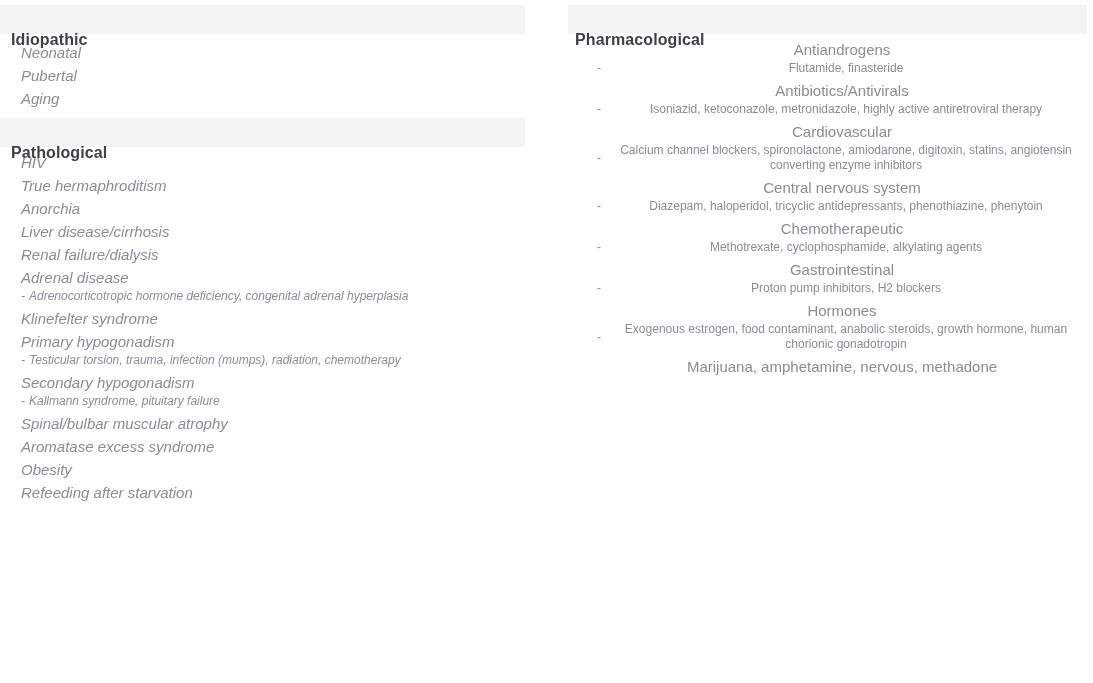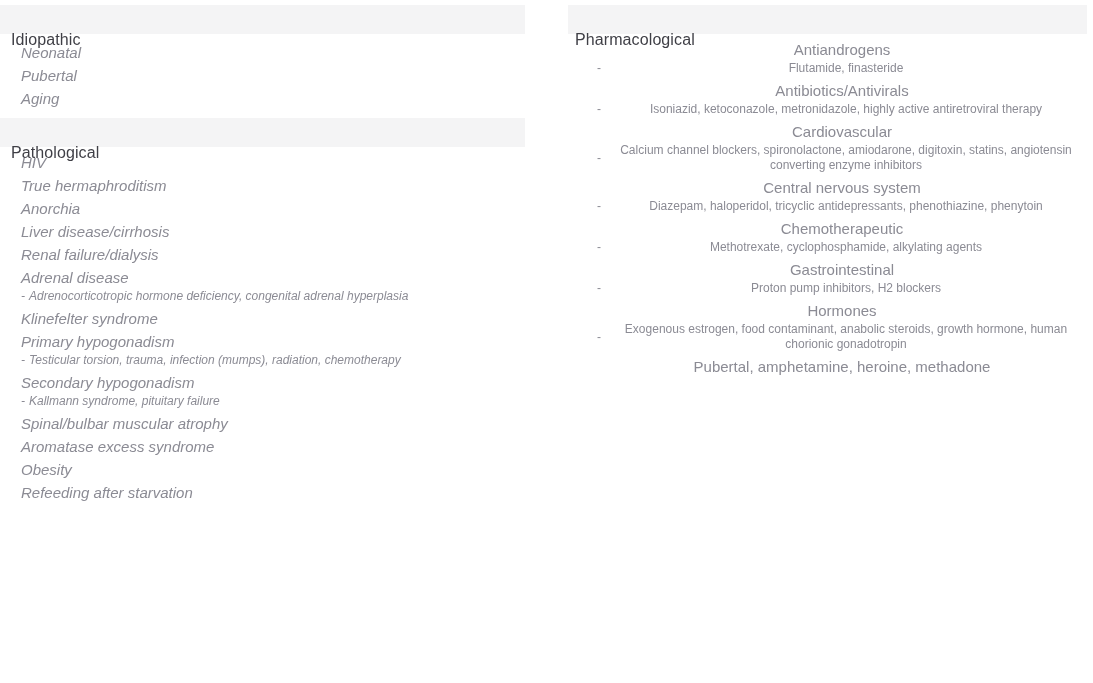--- a/index.html
+++ b/index.html
@@ -28,21 +28,21 @@
     height:29px;
     display:flex;
     align-items:center;
     margin-bottom:5px;
   }
   .col-left .section-header{padding-left:11px;}
   .col-right .section-header{padding-left:7px;}
   .section-title{
     color:var(--header-text);
     font-size:16px;
-    font-weight:400;
+    font-weight:700;
     letter-spacing:.1px;
     margin-top:40px;
   }
   .item{margin-bottom:1px;}
   .col-left .item{padding-left:21px;font-style:italic;}
   .col-right .item{padding-left:1px;margin-left:28px;}
   .item-label{
     color:var(--item-text);
     font-size:15px;
     line-height:22px;
@@ -196,18 +196,18 @@
             </div>
           </div>
           <div class="item">
             <div class="item-label">Hormones</div>
             <div class="item-sub">
               <span class="dash">-</span>
               <span class="sub-text">Exogenous estrogen, food contaminant, anabolic steroids, growth hormone, human chorionic gonadotropin</span>
             </div>
           </div>
           <div class="item">
-            <div class="item-label">Pubertal, amphetamine, heroine, methadone</div>
+            <div class="item-label">Marijuana, amphetamine, nervous, methadone</div>
           </div>
         </div>
       </div>
     </div>
 </div>
 
 </body></html>

